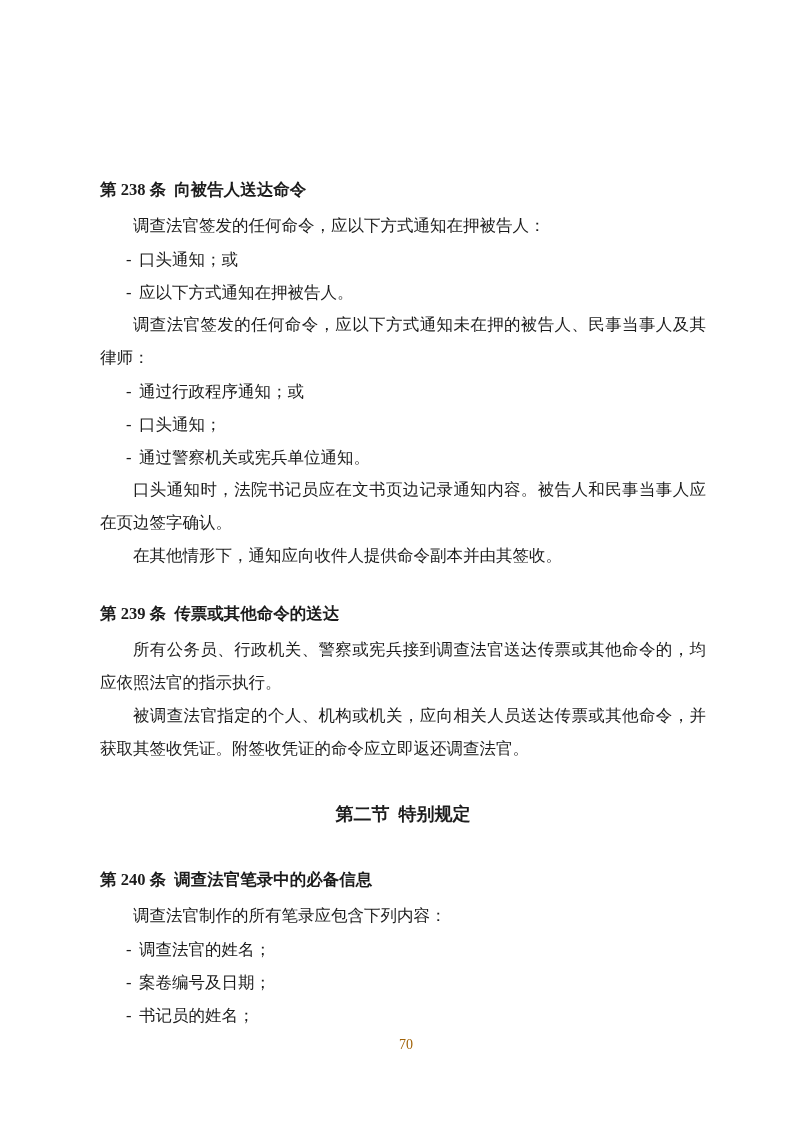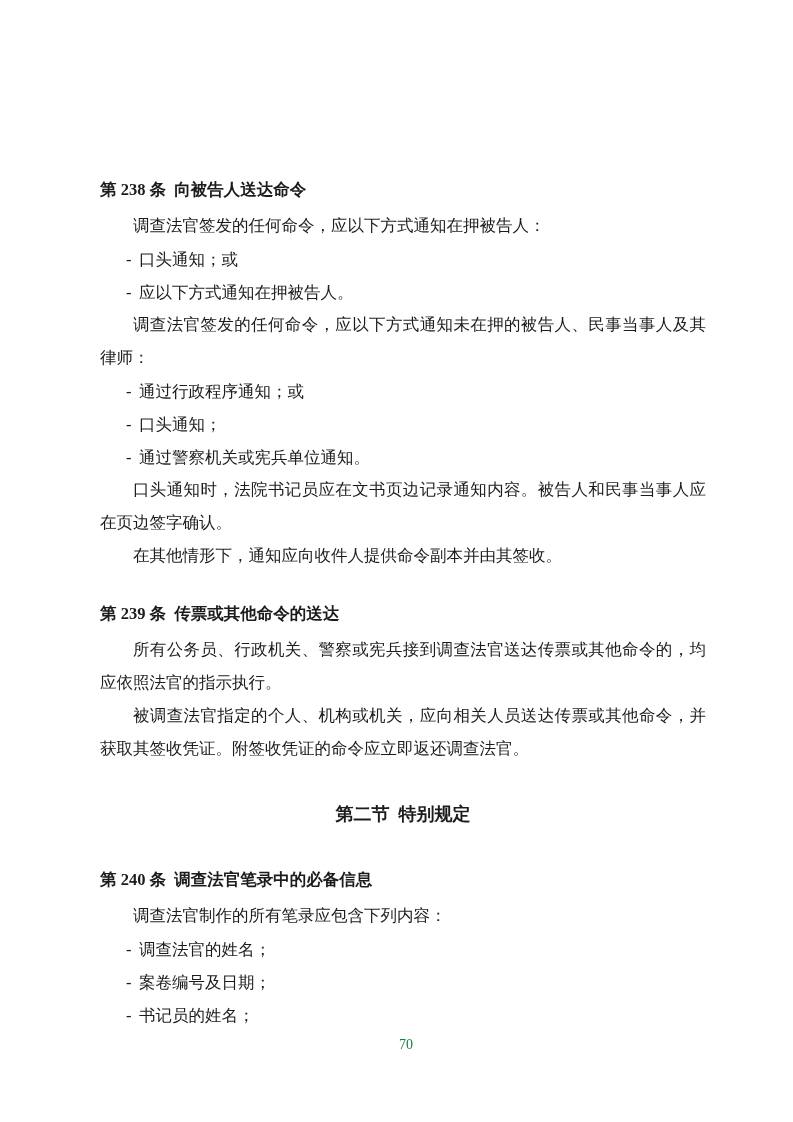--- a/index.html
+++ b/index.html
@@ -56,21 +56,21 @@
     white-space: pre-wrap;
   }
   .page-number {
     position: absolute;
     top: 1036px;
     left: 100px;
     width: 612px;
     text-align: center;
     font-size: 14px;
     line-height: 18px;
-    color: #15803d;
+    color: #a16207;
   }
 </style>
 </head>
 <body>
 
 <div class="page">
   <div class="content">
 
     <h3 class="article-title">第 238 条  向被告人送达命令</h3>
 

